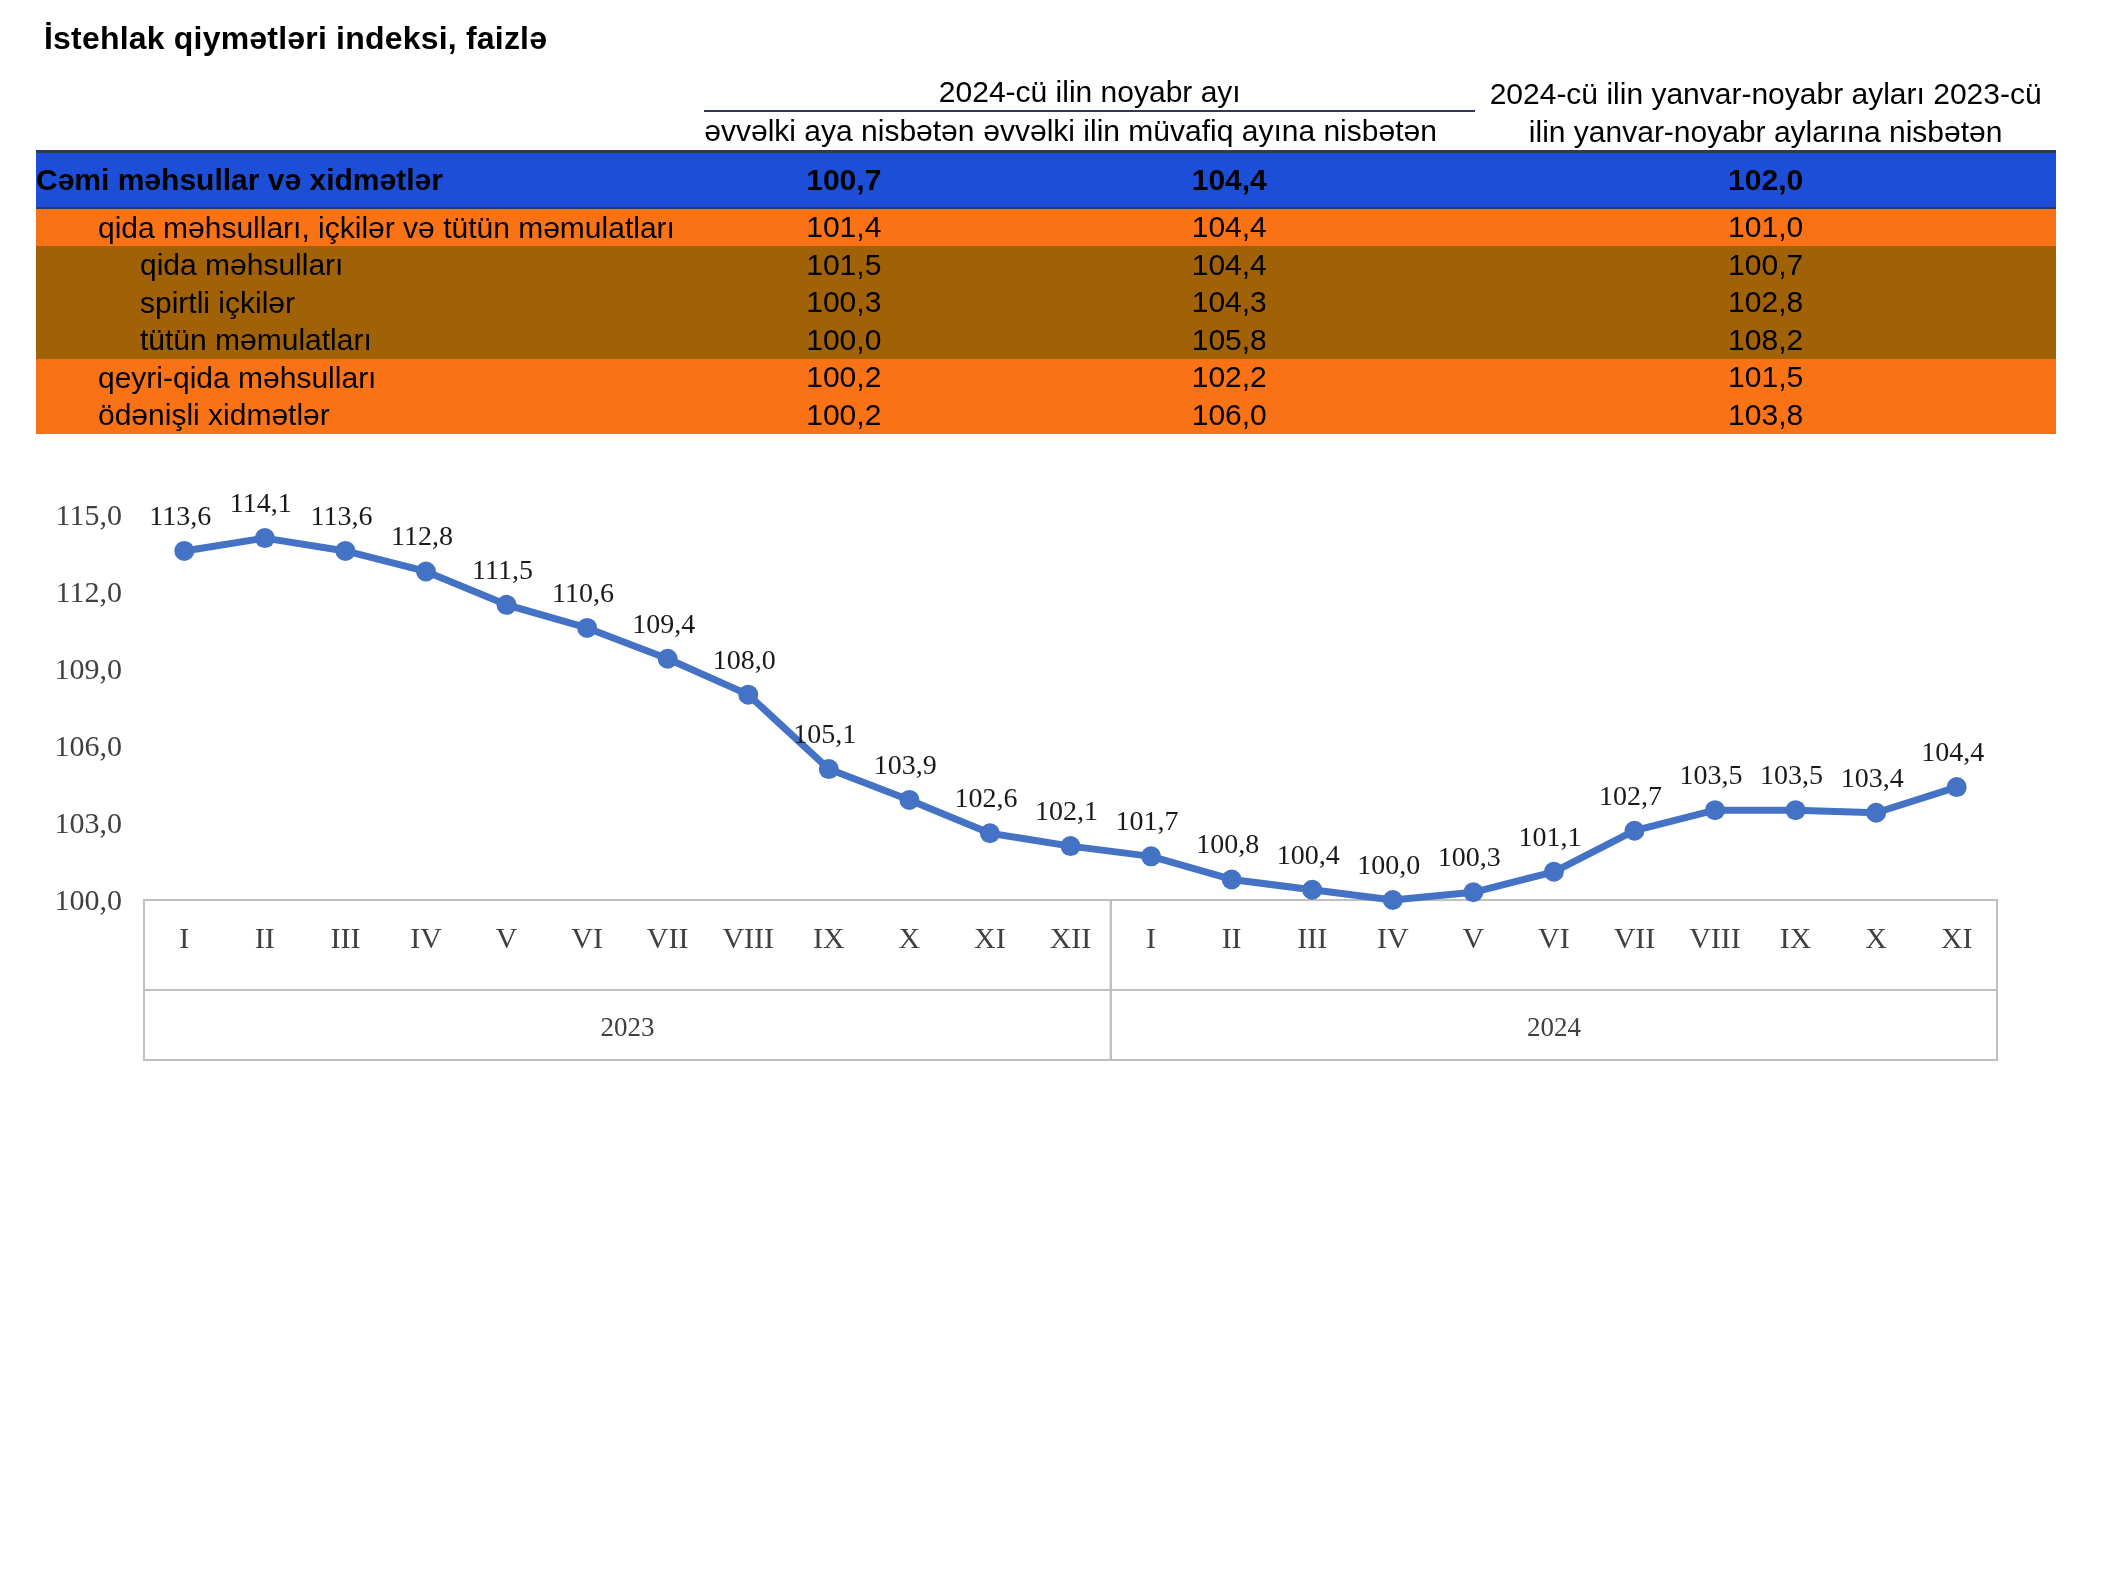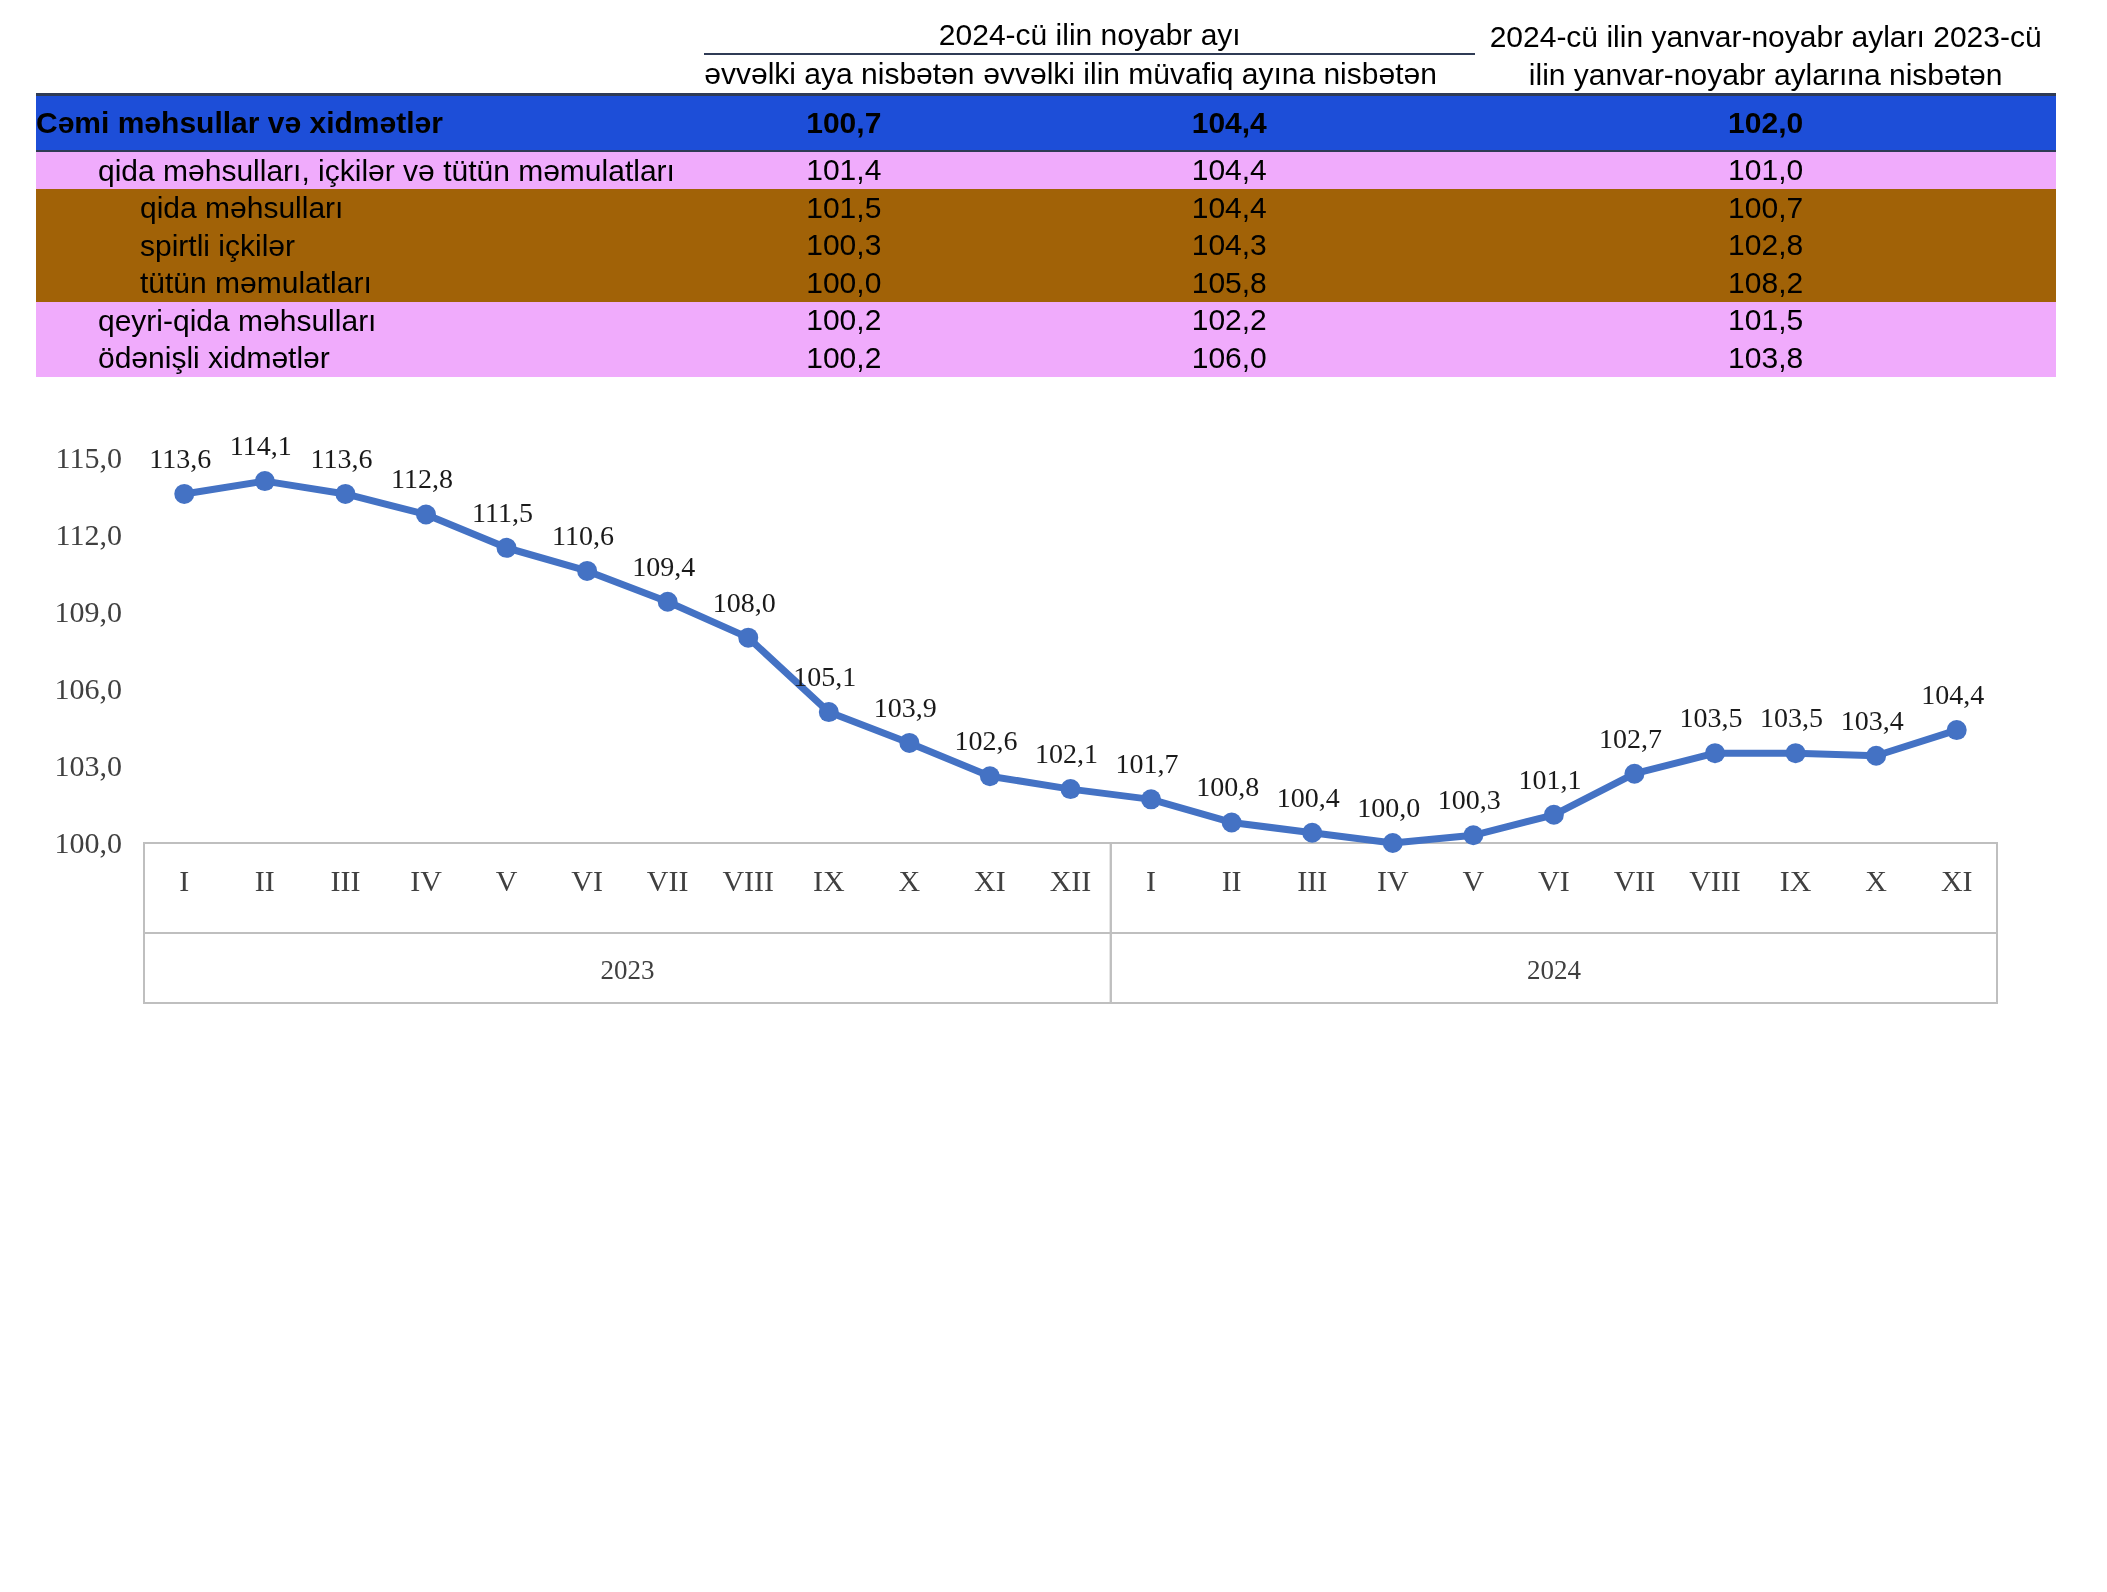--- a/index.html
+++ b/index.html
@@ -62,21 +62,21 @@
   }
   .hdr-blank { border: none; }
 
   tr.total td {
     background: #1d4ed8;
     font-weight: bold;
     border-top: 3px solid #2f3b55;
     border-bottom: 2px solid #2f3b55;
     height: 56px;
   }
-  tr.shade td { background: #f0abfc; }
+  tr.shade td { background: #f97316; }
   tr.plain td { background: #a16207; }
 
   td.label {
     text-align: left;
     padding: 8px 0 8px 22px;
     width: 720px;
     line-height: 1.25;
   }
   td.label.ind1 { padding-left: 62px; }
   td.label.ind2 { padding-left: 104px; }
@@ -116,20 +116,21 @@
     font-family: "Liberation Serif", serif;
     font-size: 28px;
     fill: #1a1a1a;
   }
 </style>
 </head>
 <body>
 
 <div class="page">
 
+  <div class="table-title">İstehlak qiymətləri indeksi, faizlə</div>
 
   <table class="cpi">
     <thead>
       <tr>
         <th class="hdr-blank"></th>
         <th class="hdr-top grp" colspan="2">2024-cü ilin noyabr ayı</th>
         <th class="hdr-right" rowspan="2">2024-cü ilin yanvar-noyabr ayları 2023-cü ilin yanvar-noyabr aylarına nisbətən</th>
       </tr>
       <tr>
         <th class="hdr-blank"></th>

